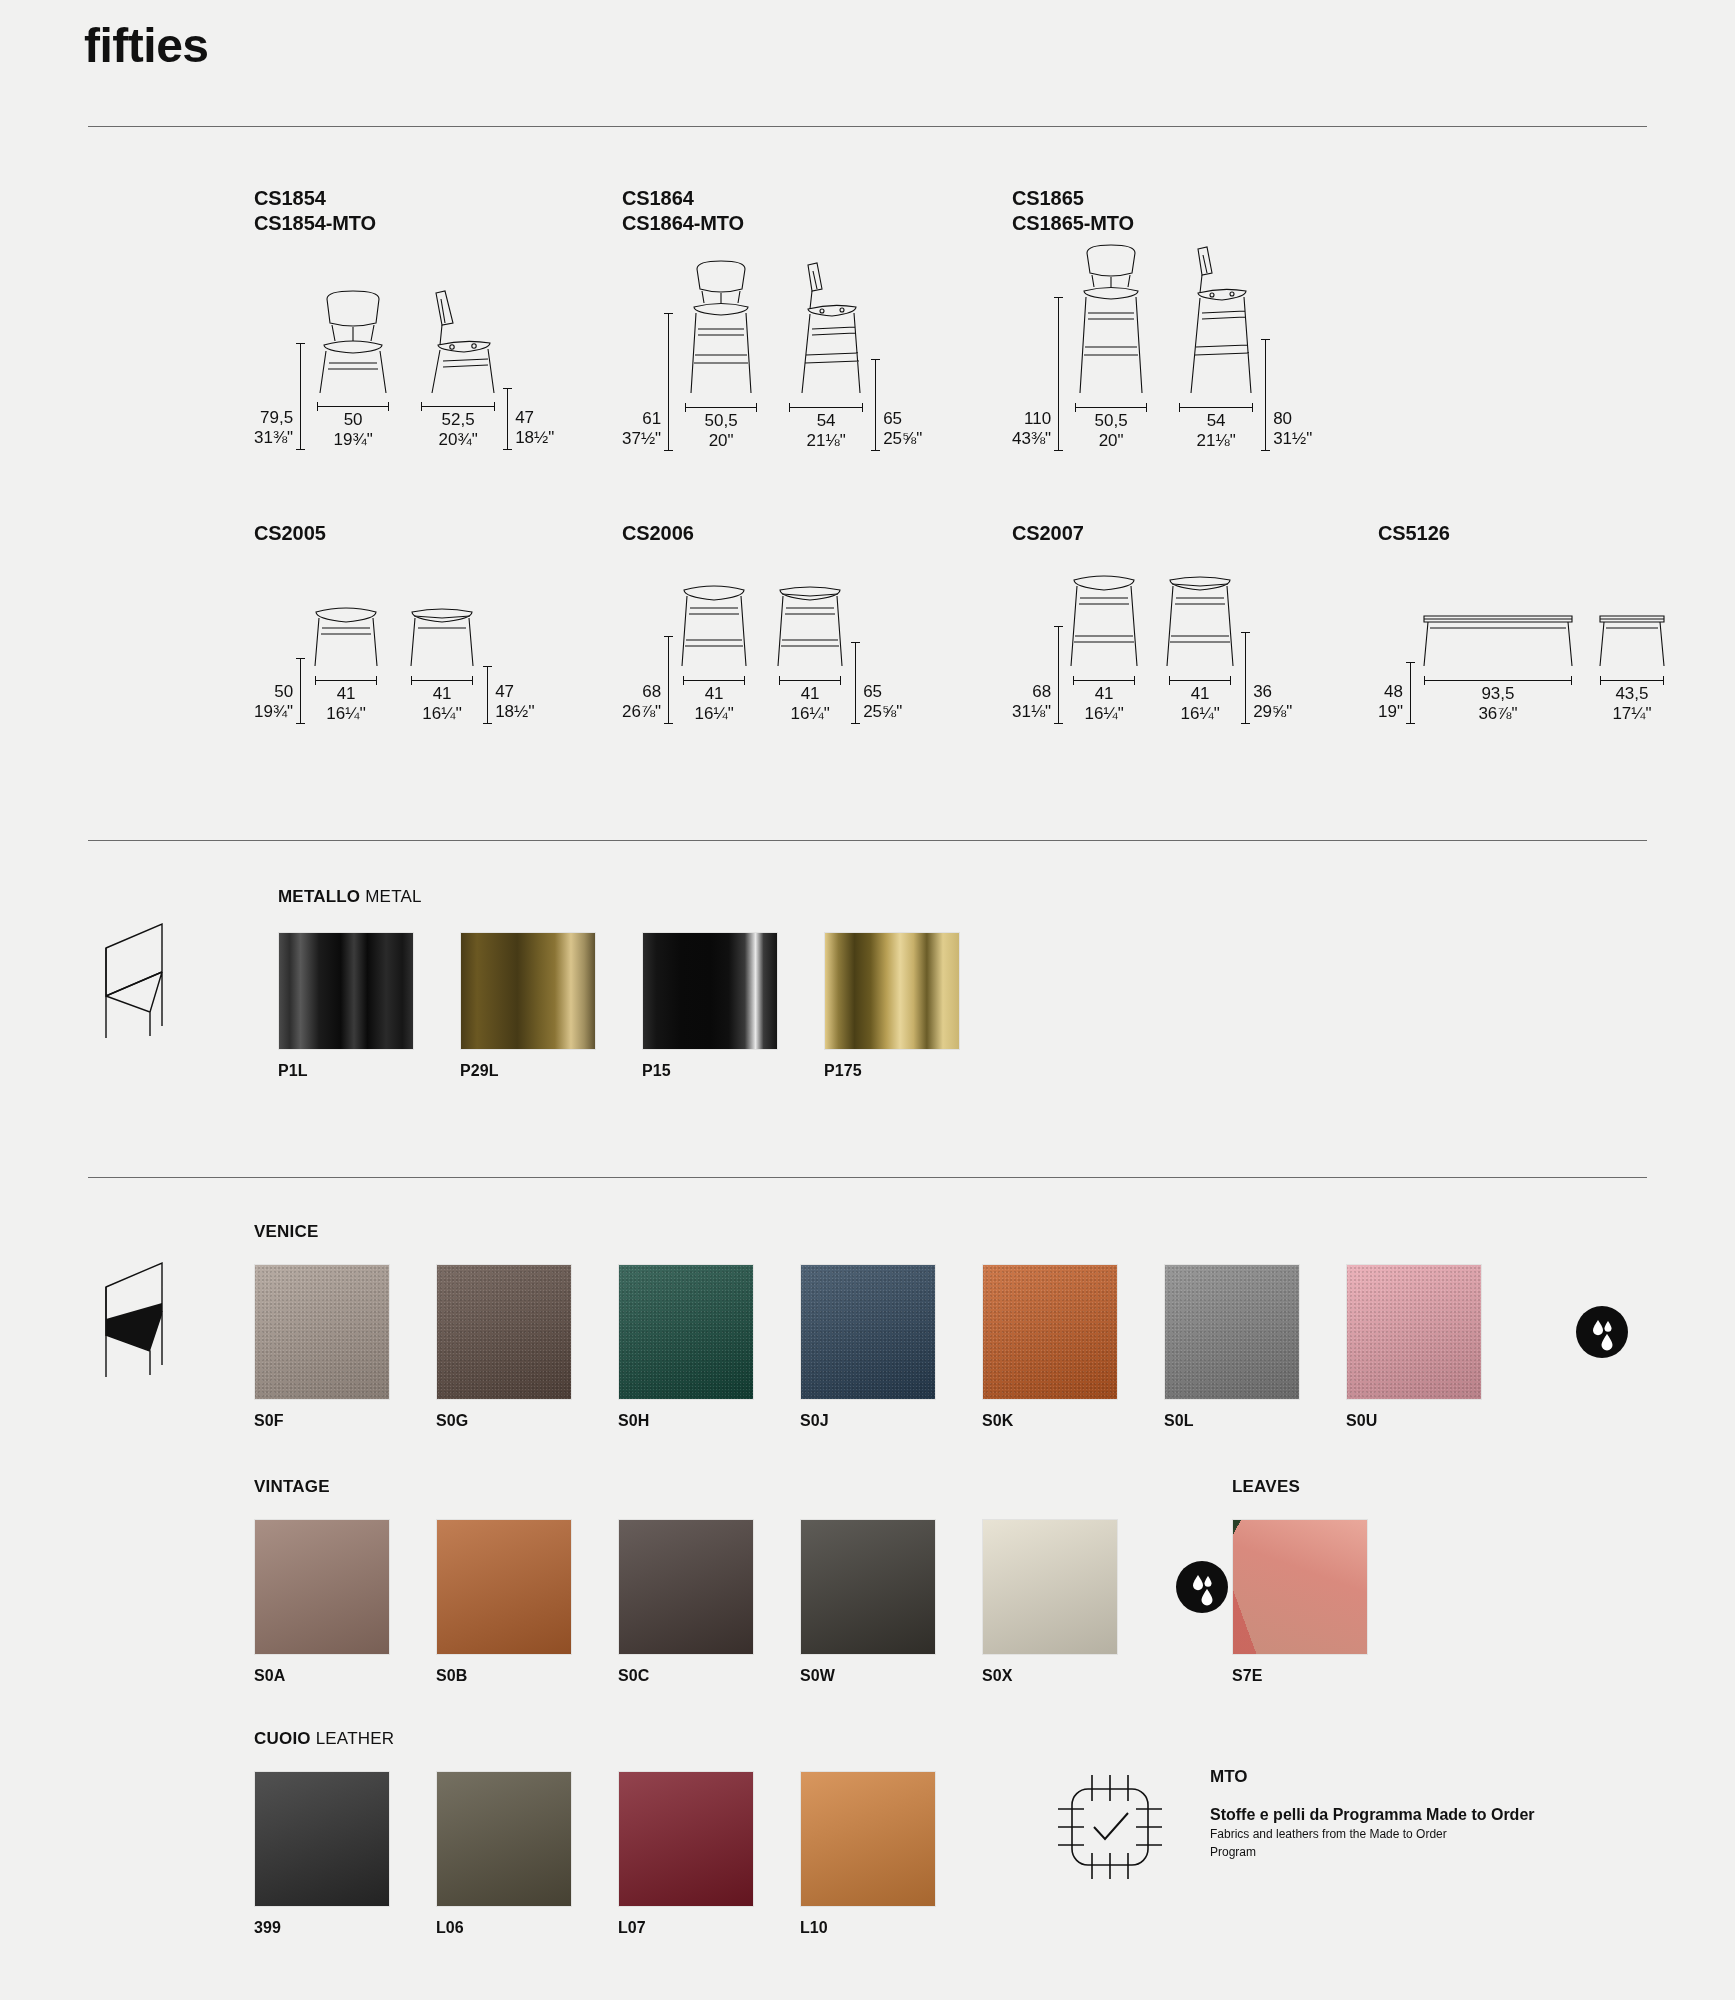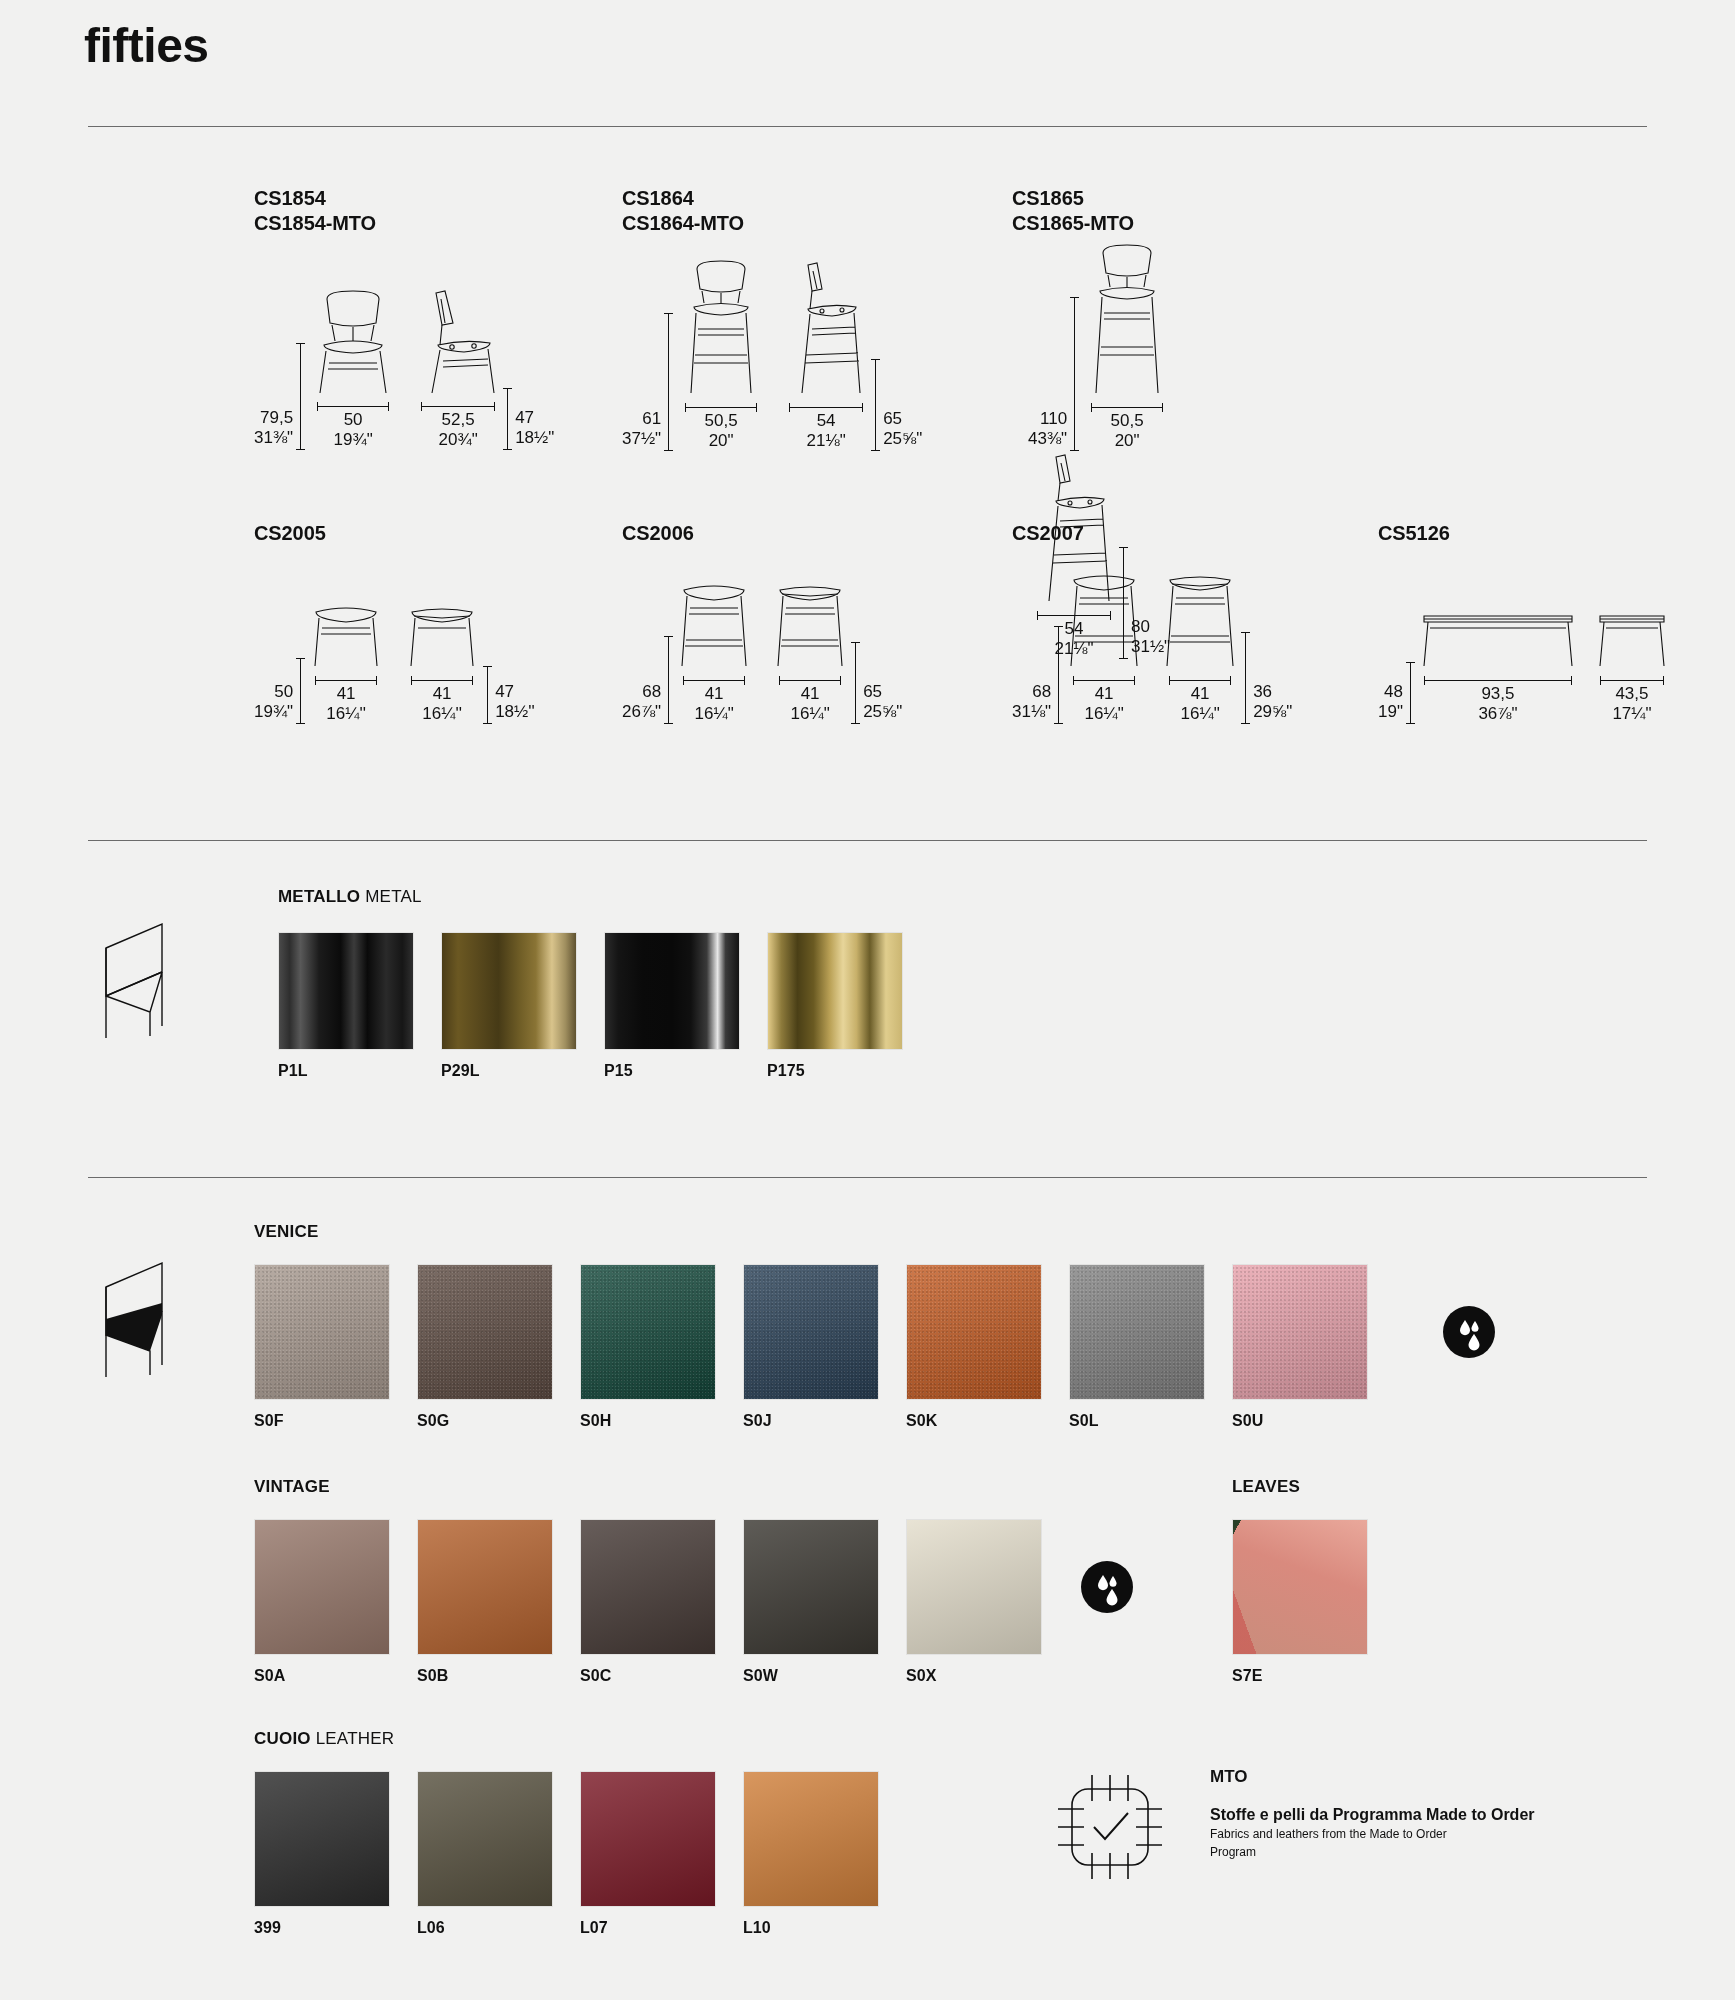--- a/index.html
+++ b/index.html
@@ -118,21 +118,21 @@
 
   
   .sec-label {
     font-size: 17px;
     font-weight: 700;
     letter-spacing: 0.2px;
   }
   .sec-label .light { font-weight: 400; }
 
   .swatch-row { display: flex; align-items: flex-start; }
-  .swatch-cell { width: 163px; }
+  .swatch-cell { width: 182px; }
   .swatch {
     width: 136px;
     height: 118px;
     border: 1px solid #e2e2e1;
   }
   .swatch.sq { height: 136px; }
   .swatch-code {
     font-size: 16px;
     font-weight: 700;
     margin-top: 12px;
@@ -274,21 +274,21 @@
           <div class="vbar" style="height:92px; margin-left:9px;"></div>
           <div class="vlabel-right">65
 25⅝"</div>
         </div>
       </div>
     </div>
 
     <div class="prod-block" style="left:1012px; top:0;">
       <div class="prod-code">CS1865
 CS1865-MTO</div>
-      <div class="diagram-row" style="margin-top:6px;flex-direction:column;">
+      <div class="diagram-row" style="margin-top:6px;">
         <div class="dim-unit">
           <div class="vlabel">110
 43⅜"</div>
           <div class="vbar" style="height:154px;"></div>
           <div class="figwrap" style="margin-left:9px;">
             <svg class="fig" width="86" height="154" viewBox="0 0 86 154">
               <g fill="none" stroke="#111" stroke-width="1.1">
                 <path d="M19 10 Q19 2 43 2 Q67 2 67 10 L64 30 Q43 36 22 30 Z"></path>
                 <path d="M24 32 L26 44 M43 34 L43 44 M62 32 L60 44"></path>
                 <path d="M16 48 Q43 41 70 48 Q70 54 43 56 Q16 54 16 48 Z"></path>

